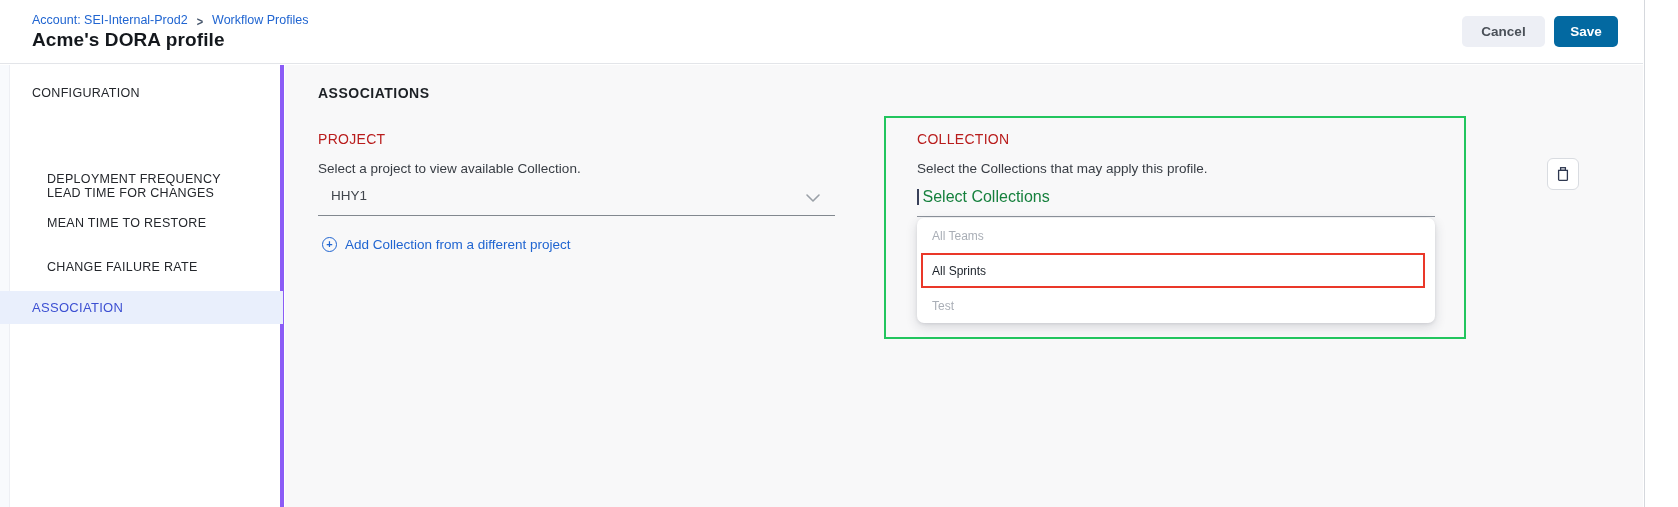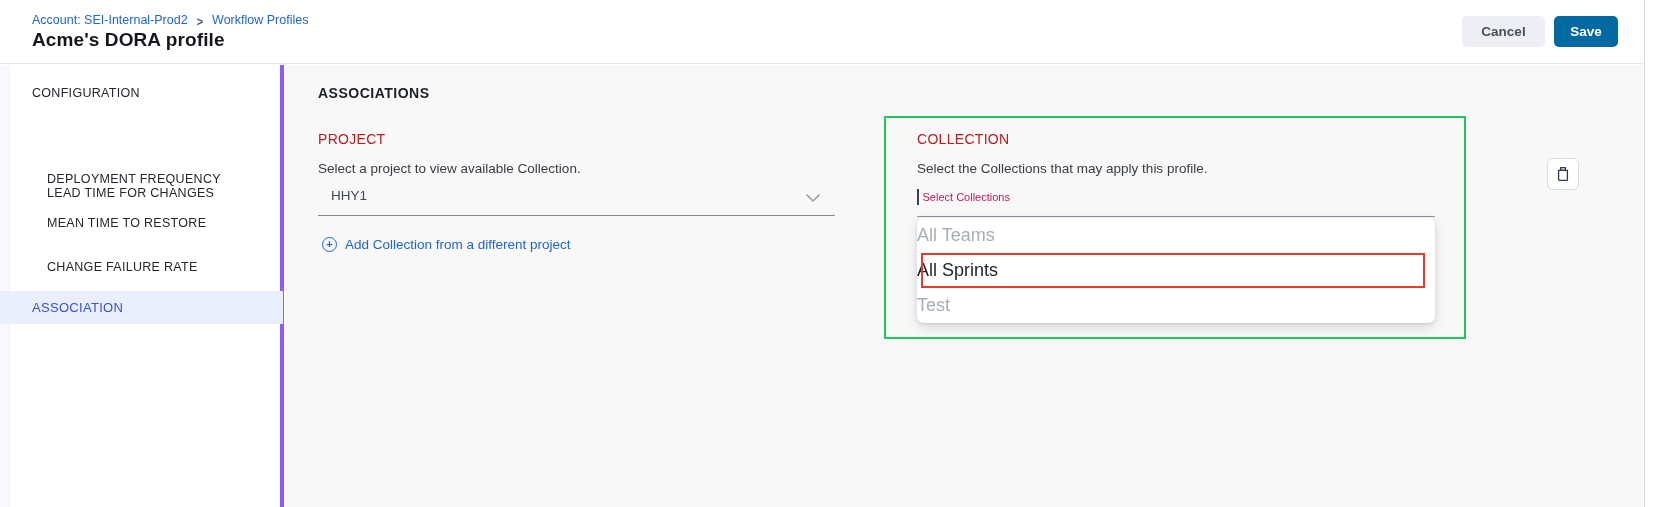--- a/index.html
+++ b/index.html
@@ -43,25 +43,25 @@
 
   .add-link { position:absolute; left:37px; top:172px; display:flex; align-items:center; gap:8px; color:#2065d1; font-size:13.5px; cursor:pointer; }
   .plus-icon { width:15px; height:15px; border:1.4px solid #2065d1; border-radius:50%; display:flex; align-items:center; justify-content:center; font-size:11px; line-height:1; font-weight:600; padding-bottom:1px; }
 
   
   .collection-box { position:absolute; left:599px; top:51px; width:582px; height:223px; border:2px solid #22c55e; }
   .collection-heading { position:absolute; left:31px; top:13px; }
   .collection-desc { position:absolute; left:31px; top:43px; }
   .collections-input { position:absolute; left:31px; top:68px; height:22px; display:flex; align-items:center; cursor:text; }
   .caret { width:1.5px; height:16px; background:#39415a; margin-right:4px; }
-  .placeholder { font-size:11px; color:#be185d; }
+  .placeholder { font-size:16px; color:#15803d; }
   .input-underline { position:absolute; left:31px; top:98px; width:518px; border-top:1px solid #8d939c; }
 
   .dropdown { position:absolute; left:31px; top:100px; width:518px; height:105px; background:#ffffff; border-radius:7px; box-shadow:0 4px 12px rgba(40,41,61,.16), 0 1px 3px rgba(40,41,61,.10); }
-  .option { height:35px; display:flex; align-items:center; font-size:18px; cursor:pointer; }
+  .option { height:35px; display:flex; align-items:center; padding-left:15px; font-size:12px; cursor:pointer; }
   .option.muted { color:#a9aeb6; }
   .option.dark { color:#1b2129; }
   .option-highlight { position:absolute; left:4px; top:35px; width:504px; height:35px; border:2px solid #ea3829; pointer-events:none; }
 
   .trash-btn { position:absolute; left:1262px; top:93px; width:32px; height:32px; background:#ffffff; border:1px solid #d9dce1; border-radius:6px; display:flex; align-items:center; justify-content:center; cursor:pointer; }
 </style>
 </head>
 <body>
 
 <div class="page">

